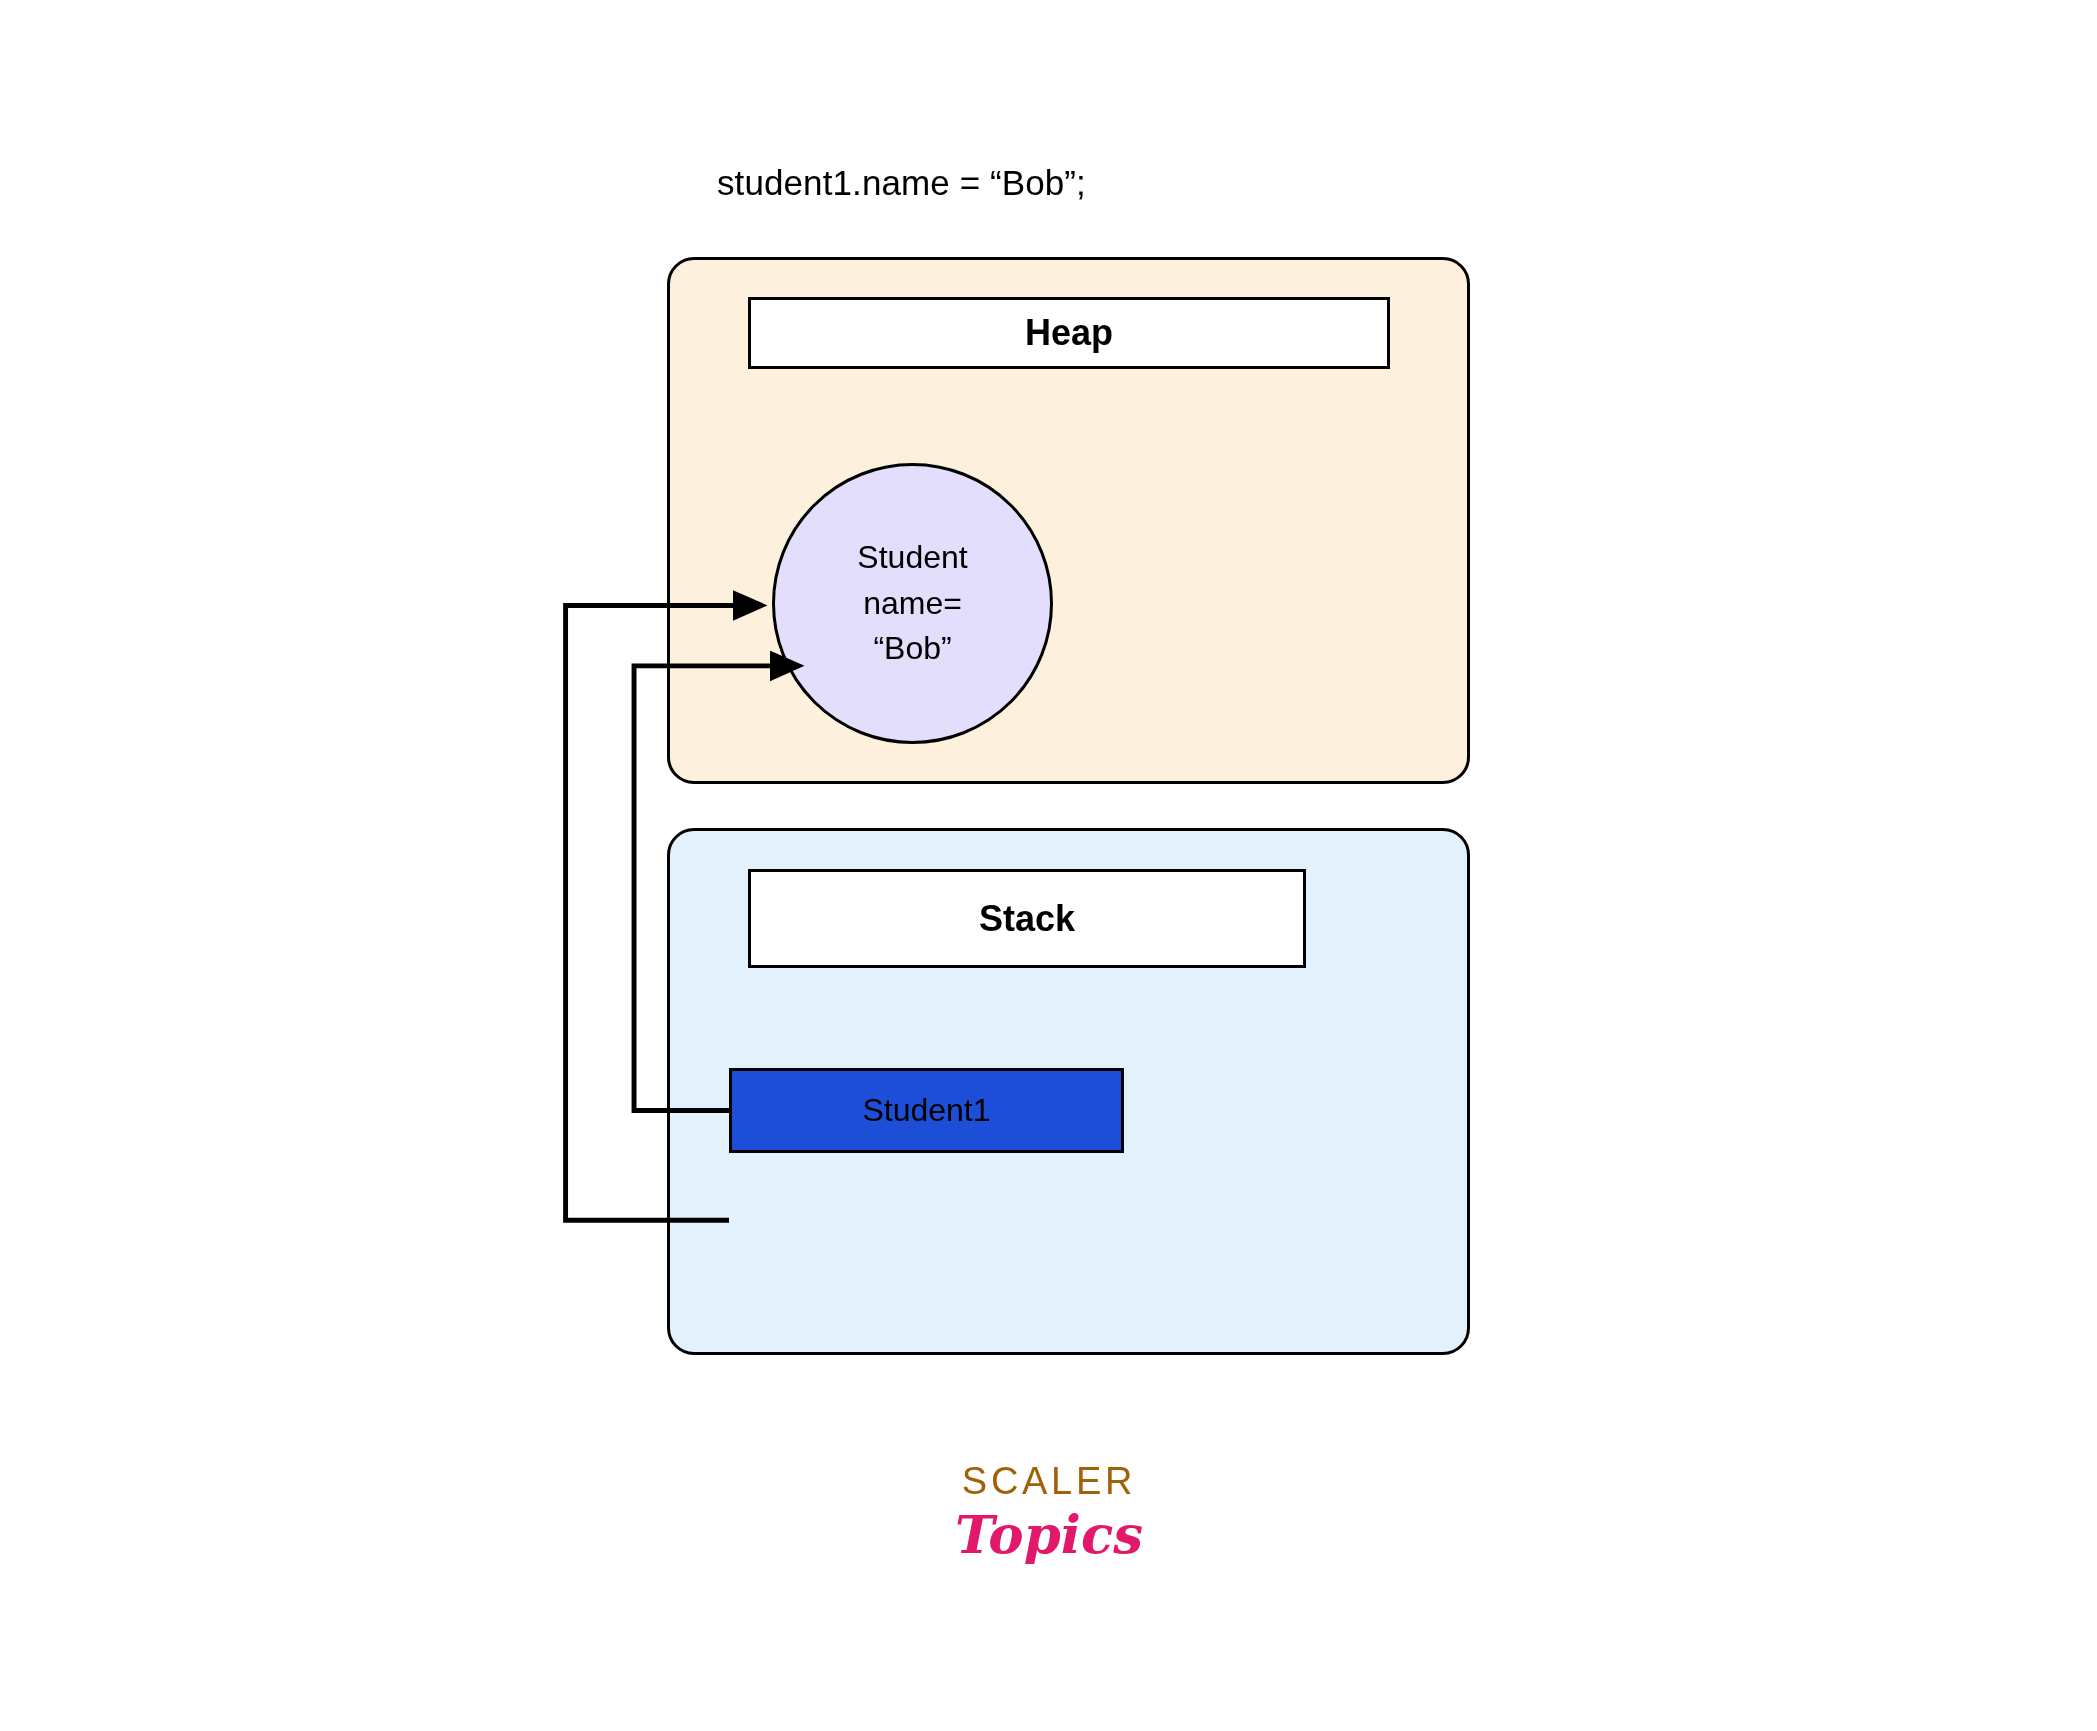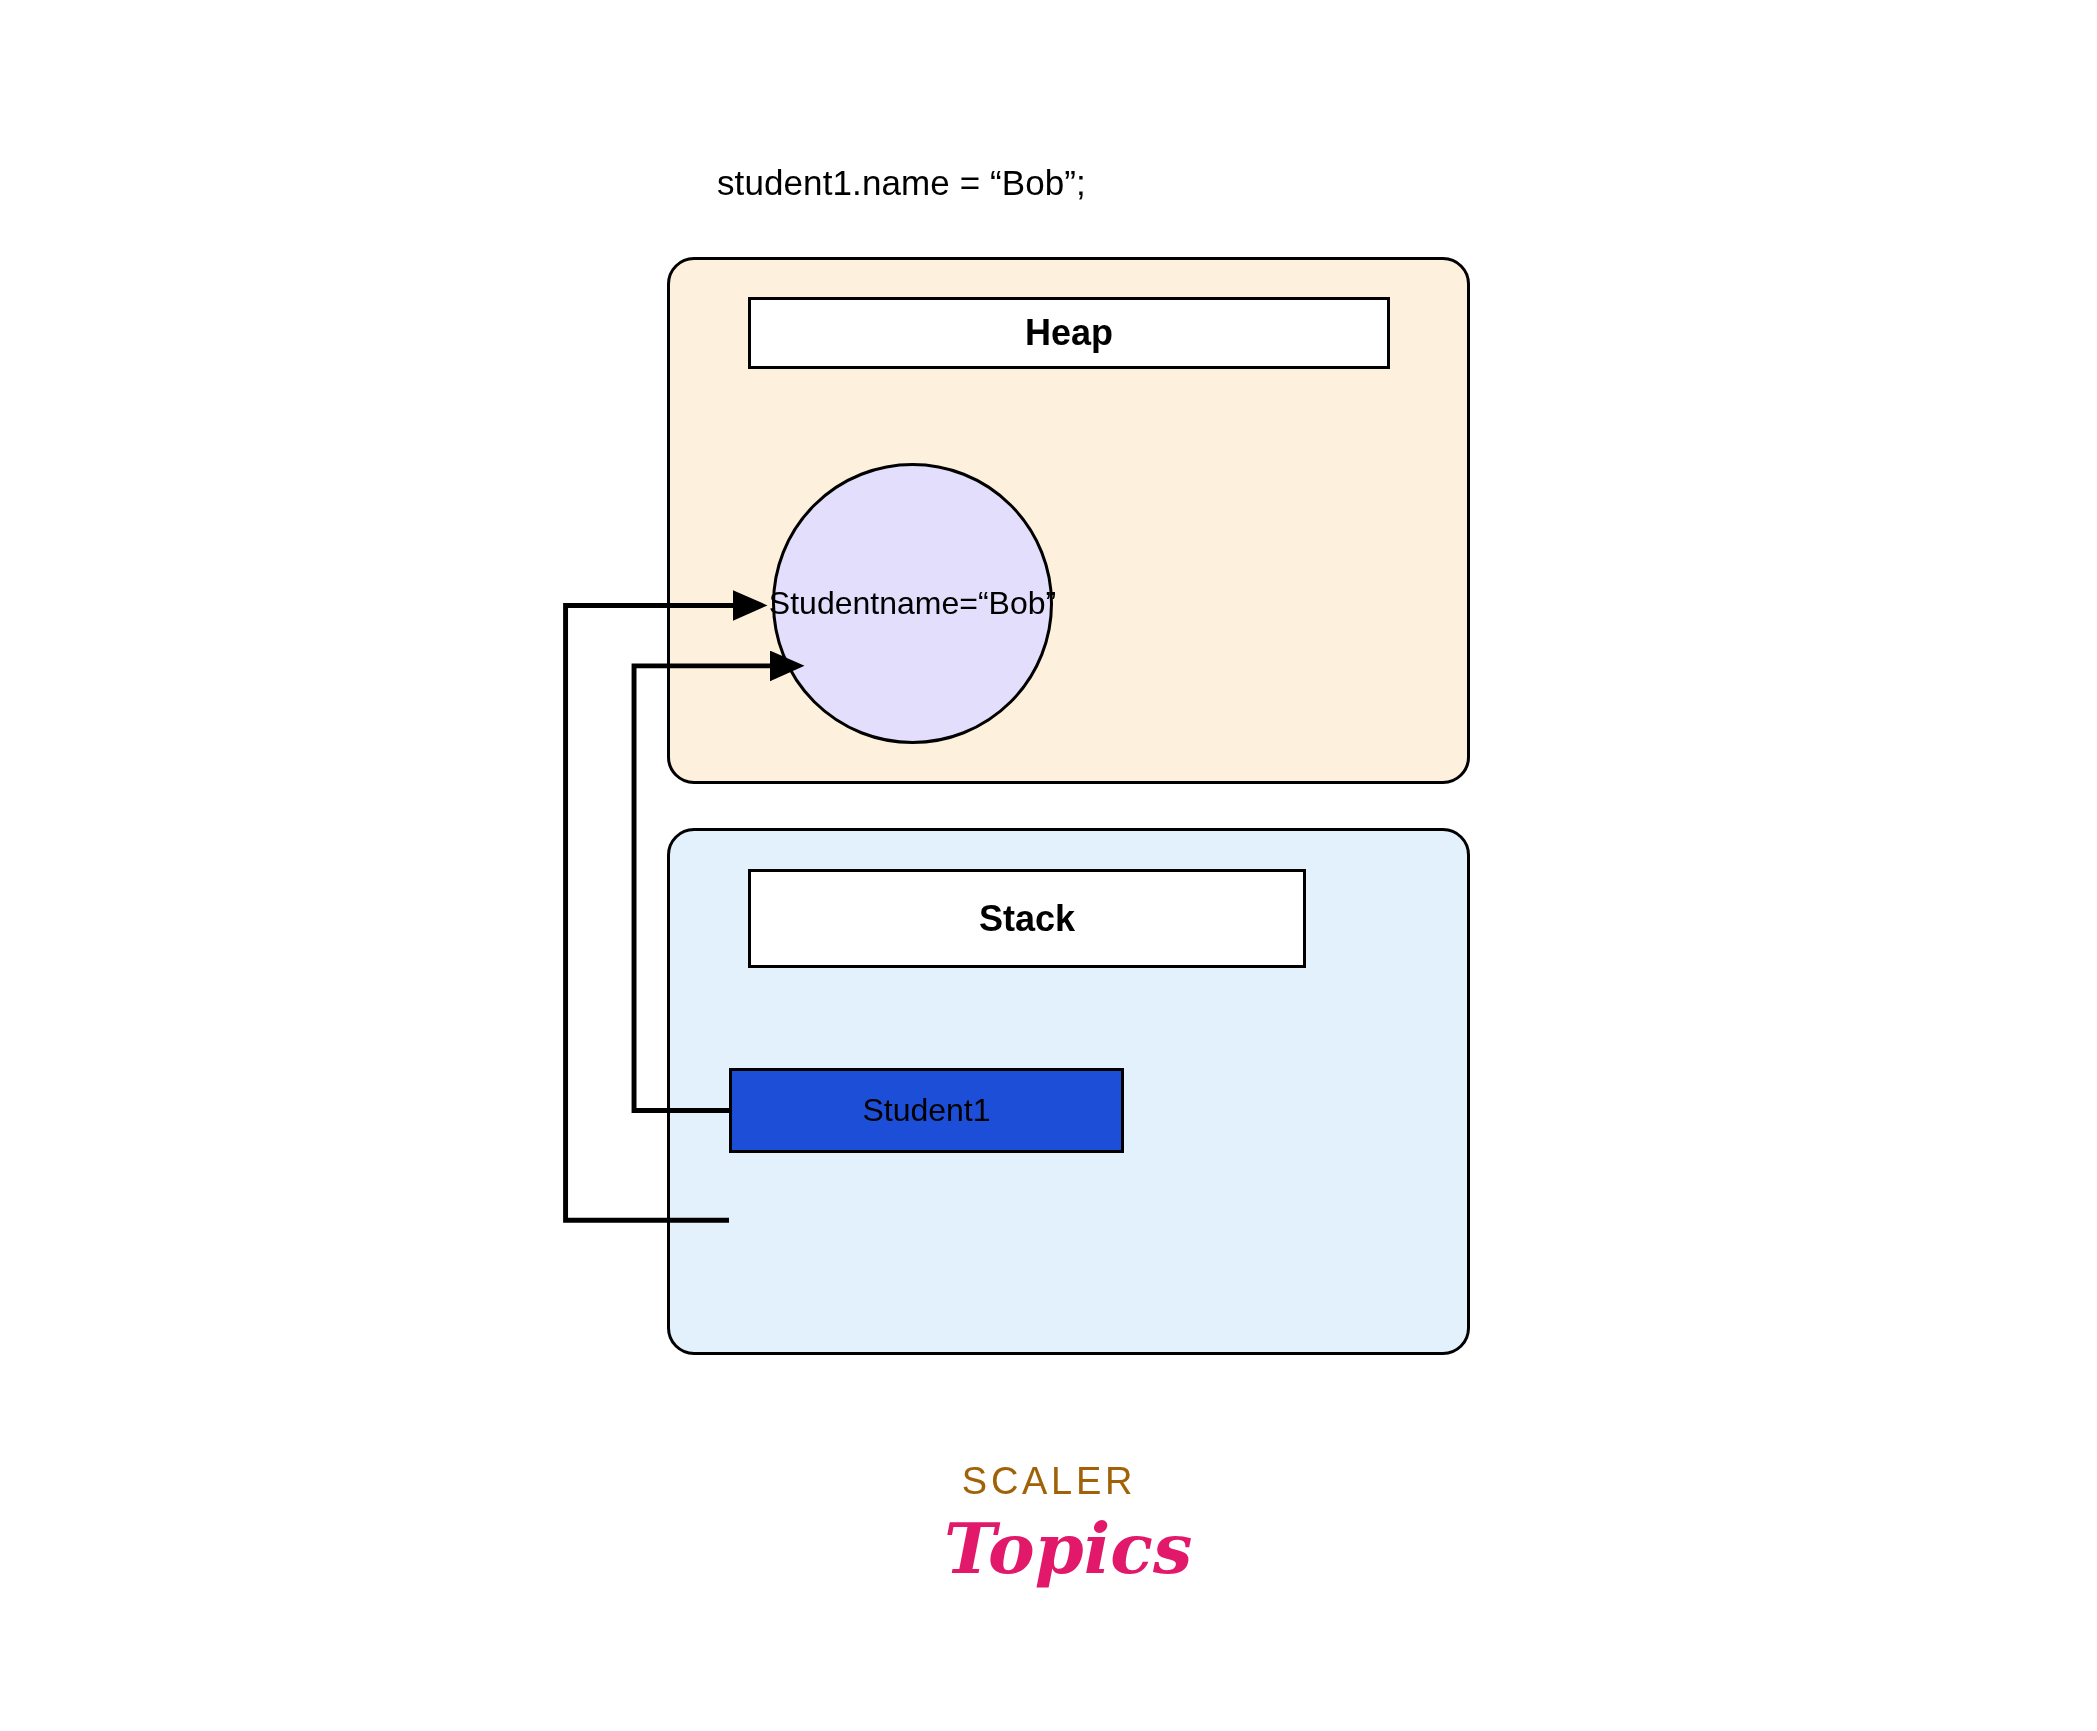--- a/index.html
+++ b/index.html
@@ -83,20 +83,21 @@
     position: absolute;
     left: 772px;
     top: 463px;
     width: 281px;
     height: 281px;
     border-radius: 50%;
     box-sizing: border-box;
     background: #e2defb;
     border: 3.1px solid #000000;
     display: flex;
+    flex-direction: column;
     align-items: center;
     justify-content: center;
     font-size: 32px;
     line-height: 1.42;
     color: #000000;
     text-align: center;
   }
 
   
   .stack-slot {
@@ -136,26 +137,26 @@
     line-height: 1;
   }
   .brand-primary {
     font-size: 38px;
     font-weight: normal;
     letter-spacing: 3.7px;
     color: #a16207;
     display: block;
   }
   .brand-secondary {
-    font-size: 70px;
+    font-size: 53px;
     font-style: italic;
     font-weight: bold;
     color: #e2196a;
     display: block;
-    margin-top: 14px;
+    margin-top: 8px;
     font-family: "DejaVu Serif", serif;
   }
 </style>
 </head>
 <body>
 
 <div id="stage">
 
   <div class="caption">student1.name = “Bob”;</div>
 

